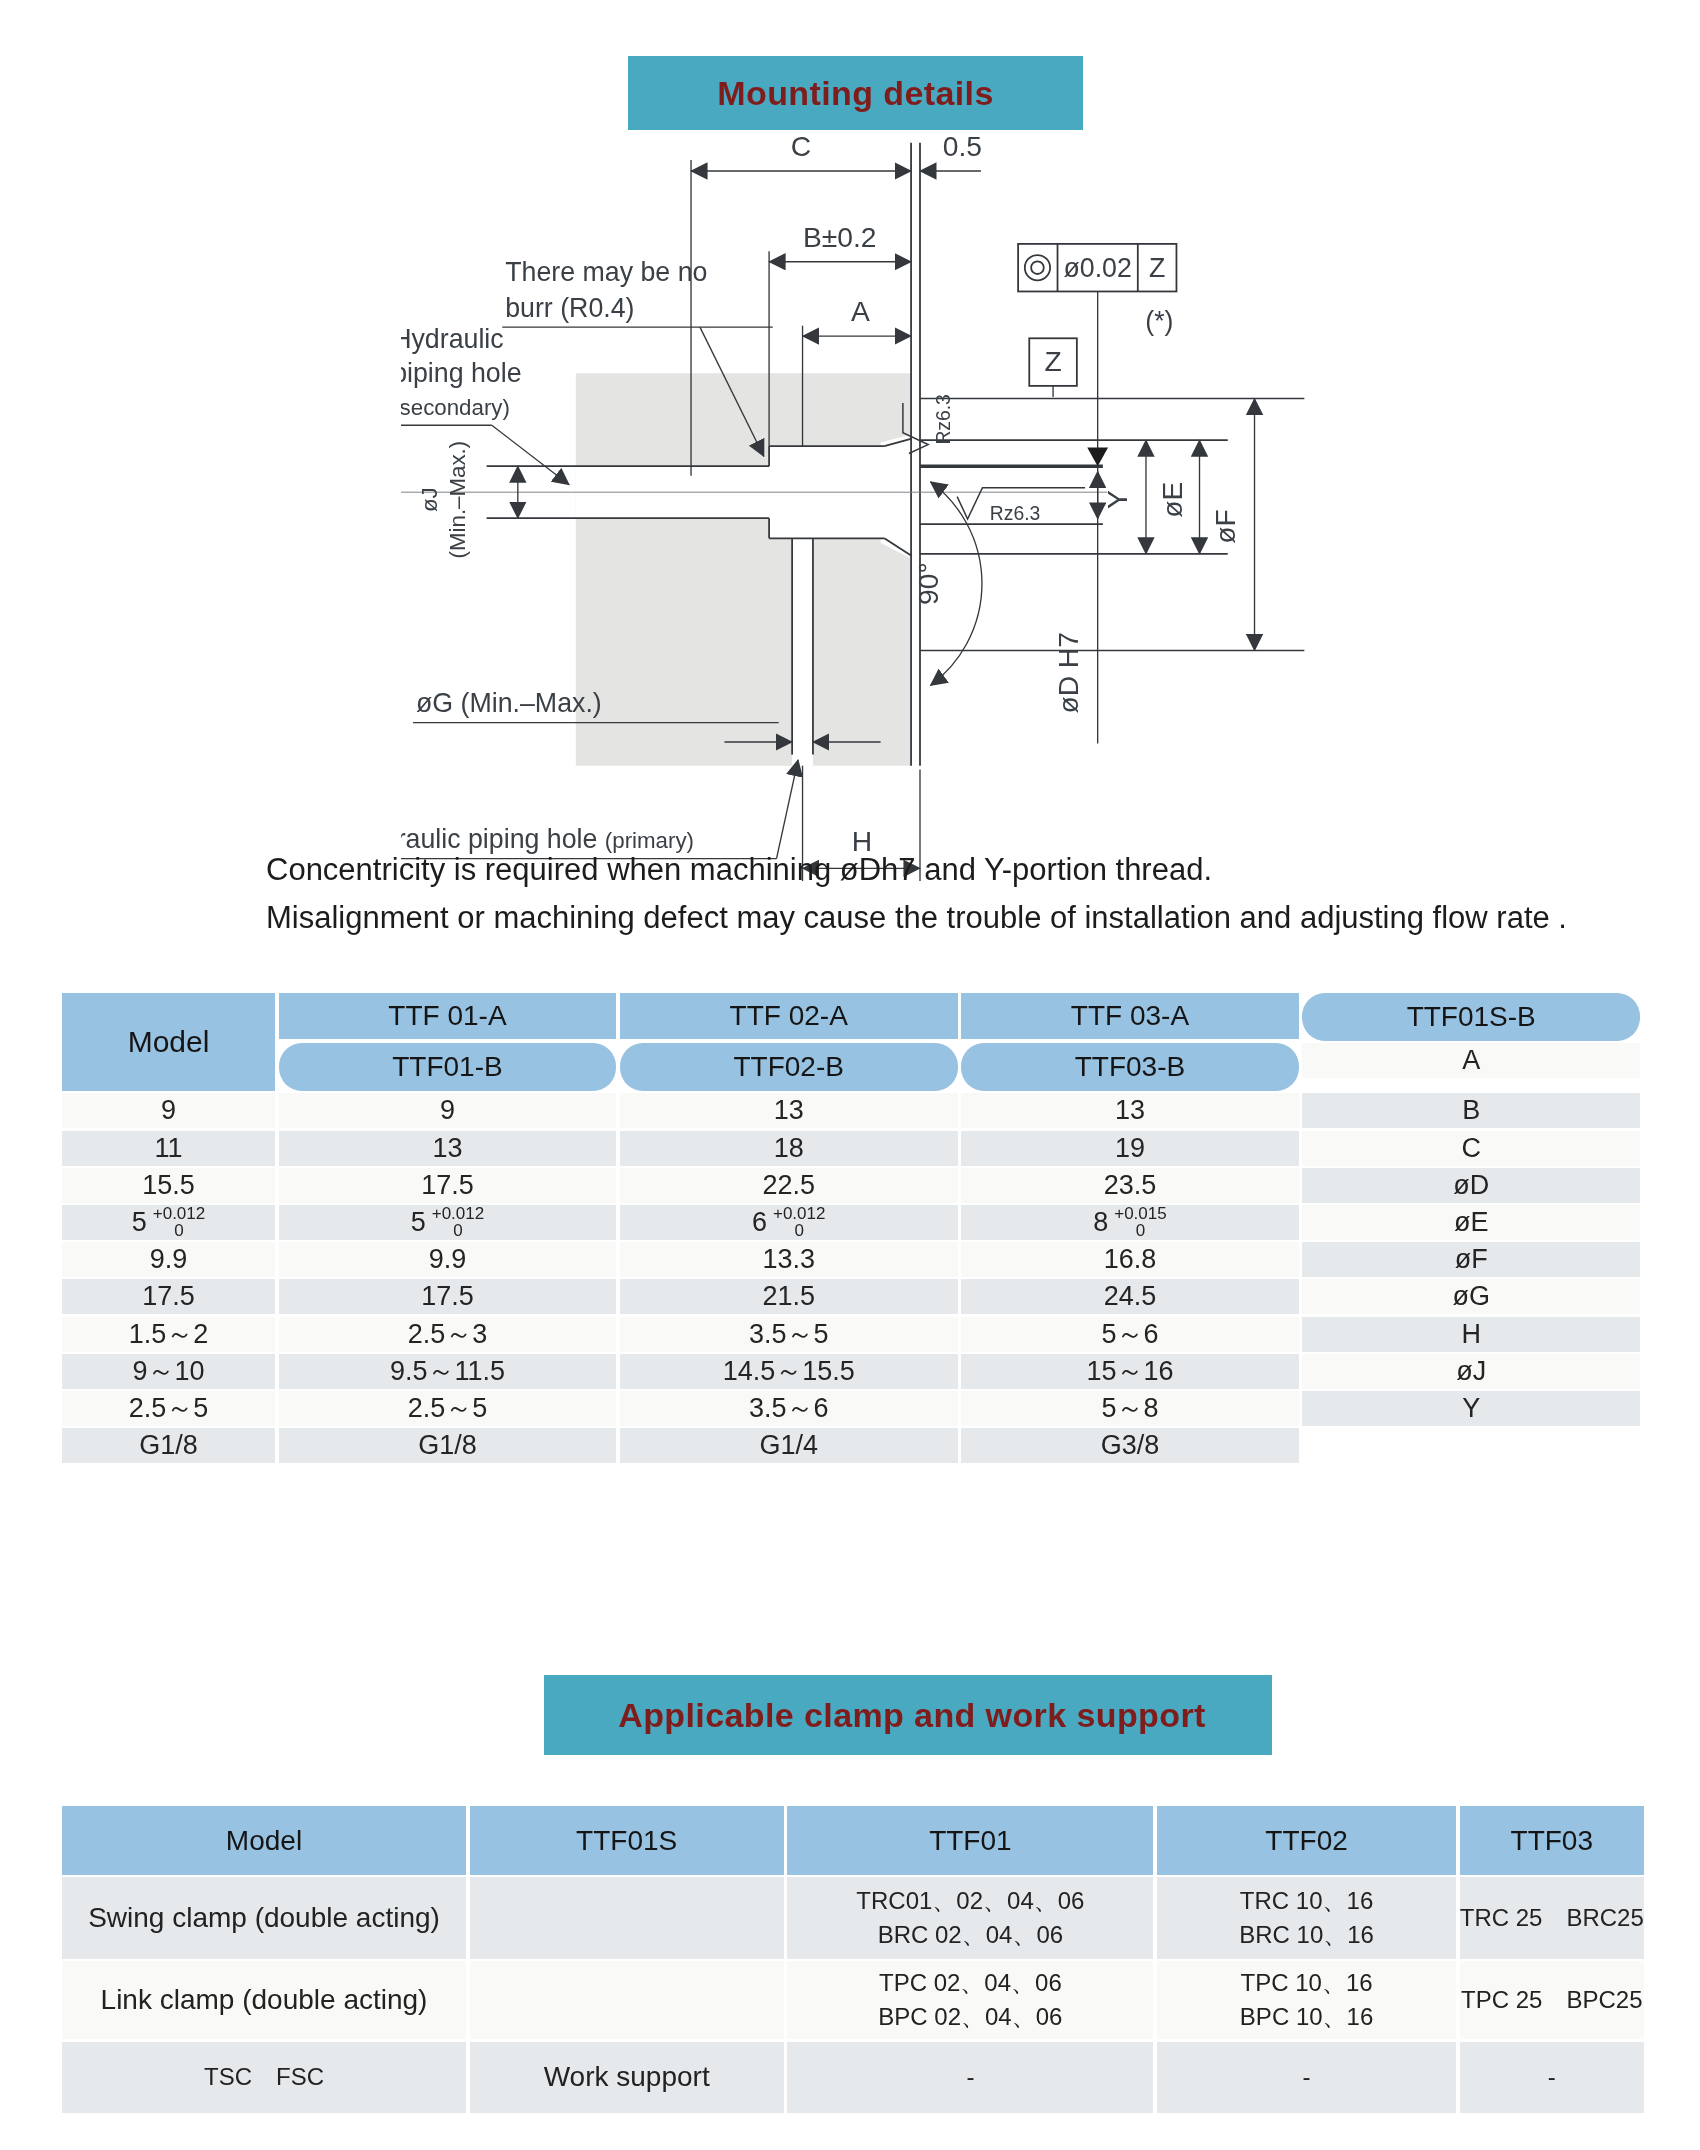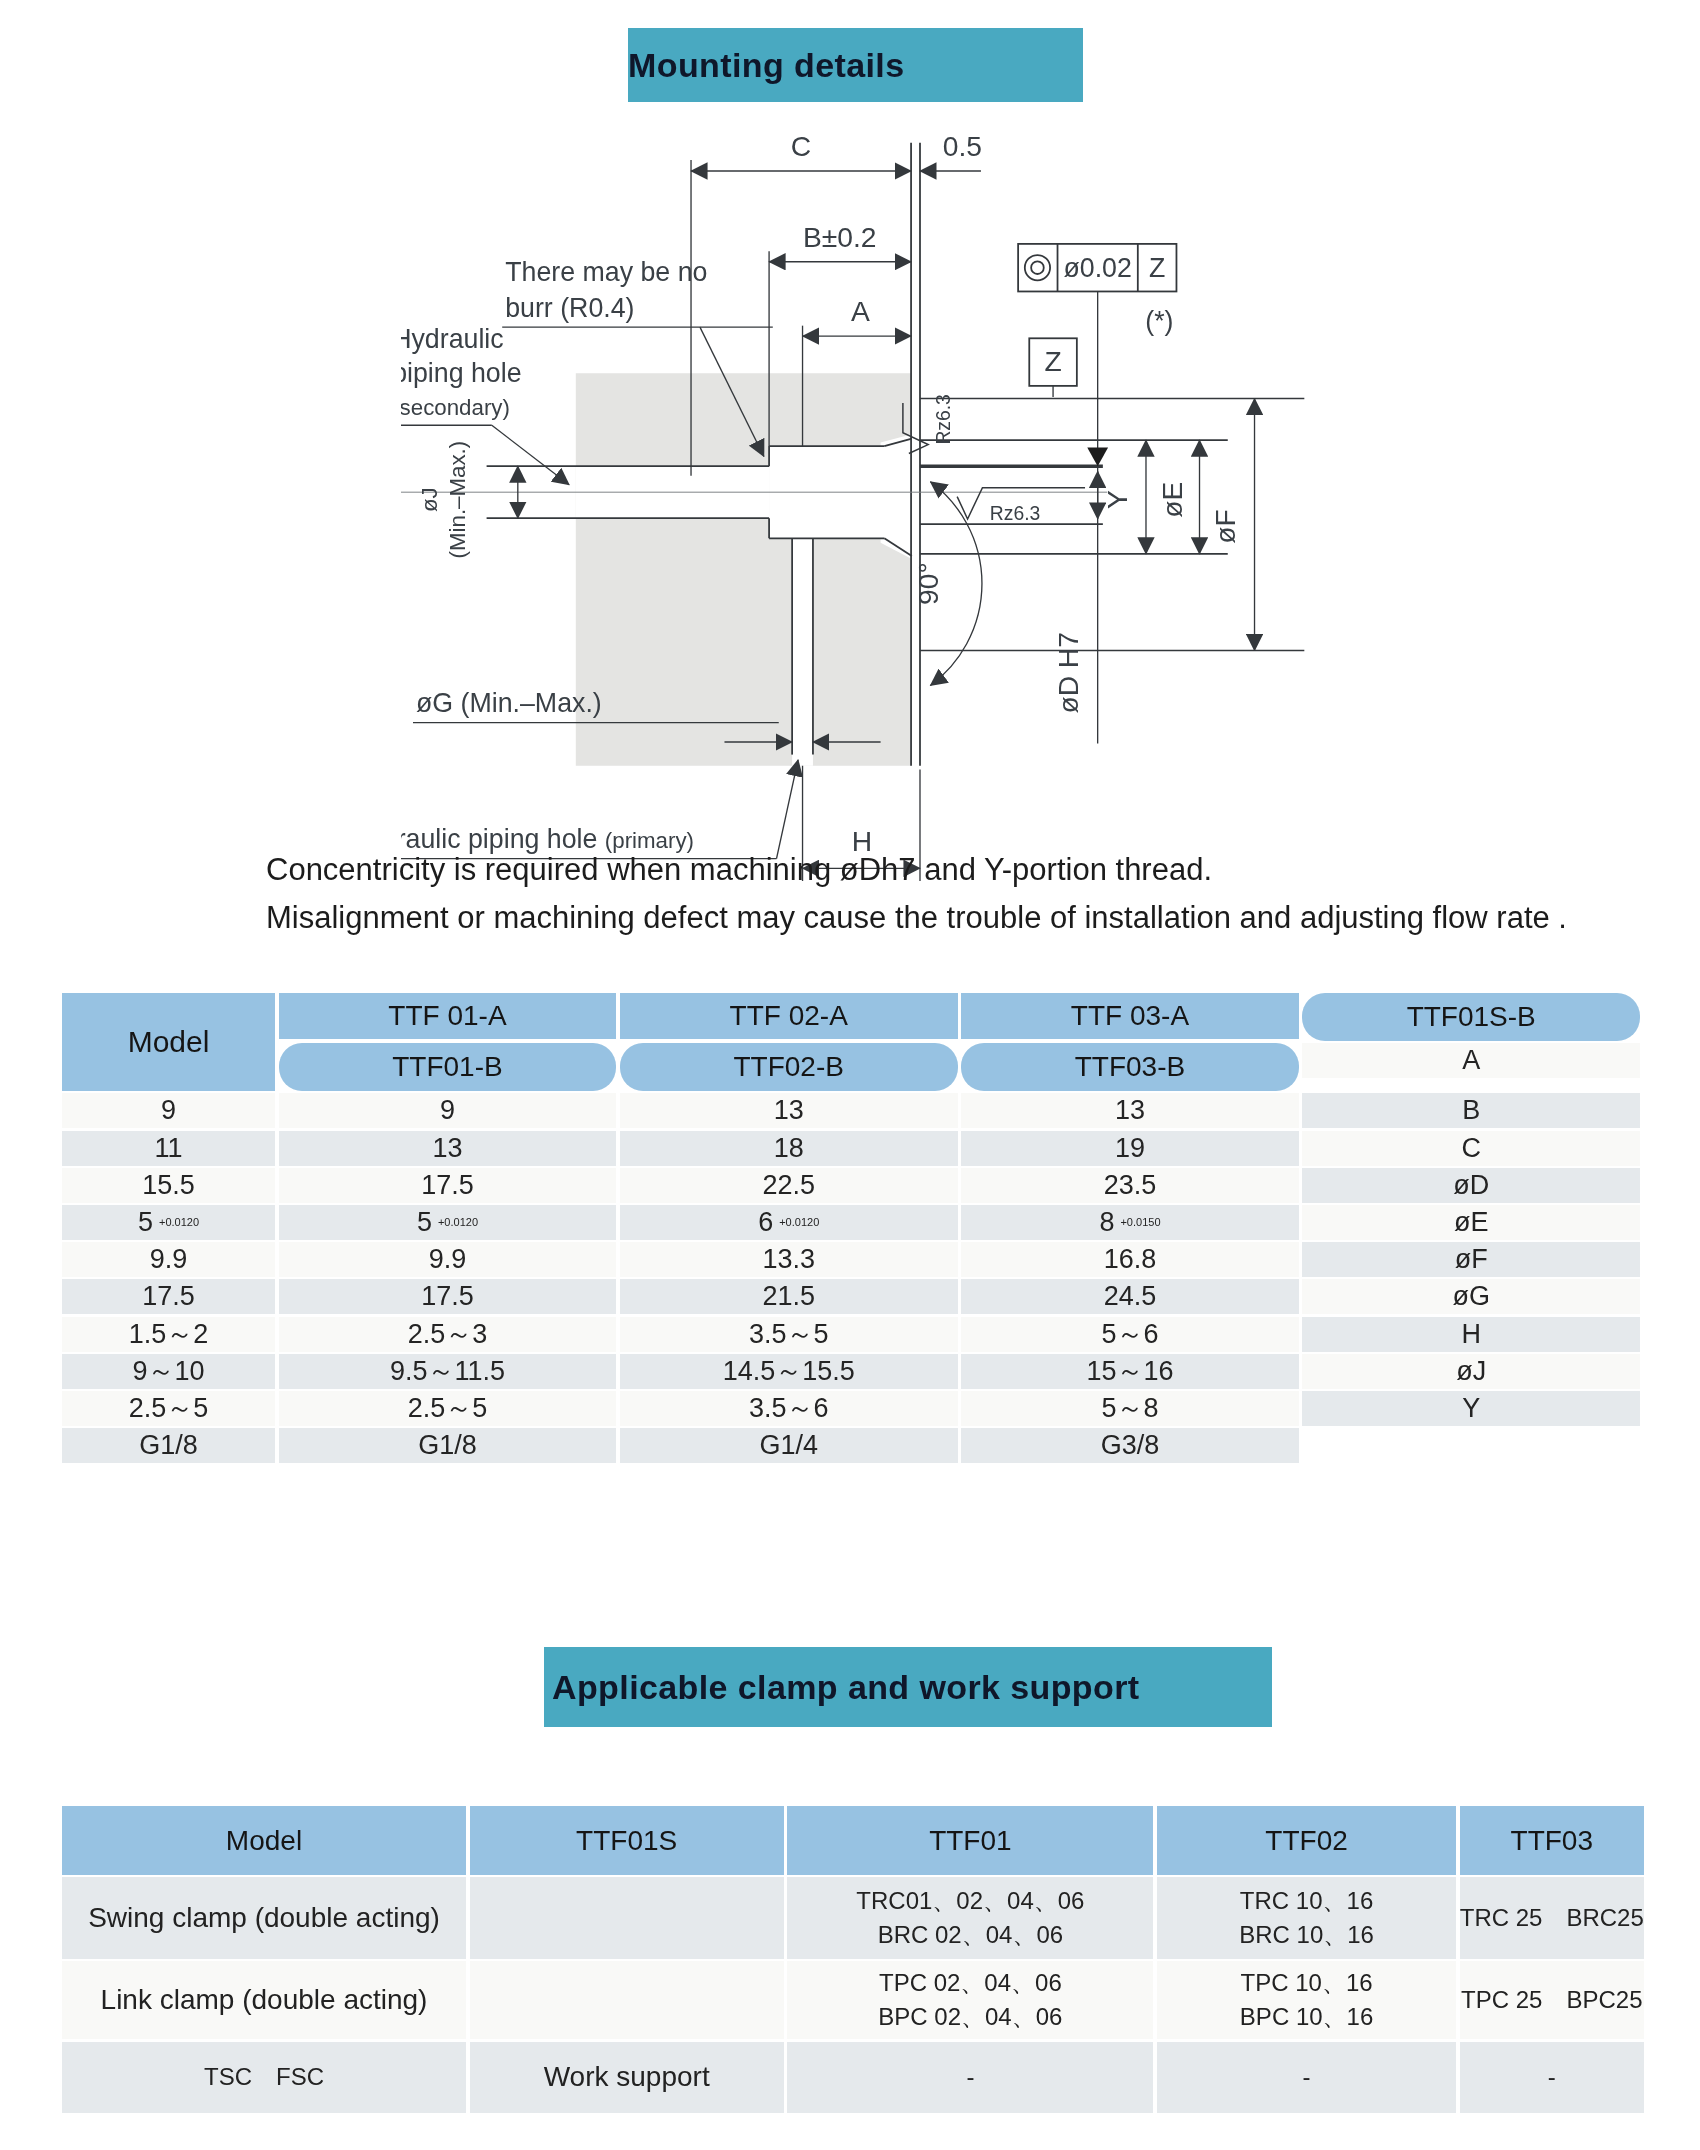--- a/index.html
+++ b/index.html
@@ -1,39 +1,39 @@
 <!DOCTYPE html>
 <html style="font-size:12px"><head>
 <meta charset="utf-8">
 <style>
   html,body{margin:0;padding:0;}
   body{
     width:1701px;height:2151px;position:relative;background:#ffffff;
     font-family:"Liberation Sans", sans-serif;color:#222;
   }
   .teal-banner{
-    position:absolute;background:#49a9c1;color:#0f172a;
-    display:flex;align-items:center;justify-content:flex-start;
-    font-size:34px;font-weight:bold;letter-spacing:0.4px;
+    position:absolute;background:#49a9c1;color:#7f1d1d;
+    display:flex;align-items:center;justify-content:center;
+    font-size:34px;font-weight:bold;letter-spacing:0.4px;margin-top:28px;
   }
   #banner-mounting{left:628px;top:28px;width:455px;height:74px;}
   #banner-clamp{left:544px;top:1647px;width:720px;height:80px;padding-left:8px;}
   #note{position:absolute;left:266px;top:846px;font-size:31px;line-height:48px;color:#1c1c1c;}
   
   .grid-table{position:absolute;display:grid;column-gap:3.7px;row-gap:2.2px;}
   #table1{left:62px;top:993px;width:1578px;grid-template-columns:213px 1fr 1fr 1fr 1fr;grid-auto-rows:auto;}
   #table2{left:62px;top:1806px;width:1578px;grid-template-columns:404px 314px 366px 299px 1fr;}
   .cell{display:flex;align-items:center;justify-content:center;}
   .hdr{background:#97c2e2;color:#151515;font-size:28px;}
   .model-cell{grid-row:1/3;font-size:30px;}
   .h1r{height:46px;} .h2r{height:48px;border-radius:23px;}
   .drow{height:35px;font-size:27px;color:#242424;}
   .rowlab{font-size:27px;}
   .rw{background:#f9f9f7;} .rg{background:#e5e9ec;}
-  .tol{display:inline-flex;flex-direction:row;margin-left:6px;font-size:11px;line-height:17px;color:#242424;}
+  .tol{display:inline-flex;flex-direction:column;margin-left:6px;font-size:17px;line-height:17px;color:#242424;}
   .tol .sub{text-align:center;}
   
   .t2hdr{height:69px;background:#97c2e2;font-size:28px;color:#151515;}
   .t2row1{height:82px;} .t2row2{height:78px;} .t2row3{height:71px;}
   .t2lab{font-size:28px;}
   .t2cell{flex-direction:column;font-size:24px;line-height:34px;white-space:pre;}
   
   #drawing{position:absolute;left:401px;top:119px;width:1093px;height:788px;}
   svg text{fill:#3a4046;}
   .dt{font-size:36px;} .dim{font-size:38px;} .dts{font-size:30px;} .dtx{font-size:26px;}

